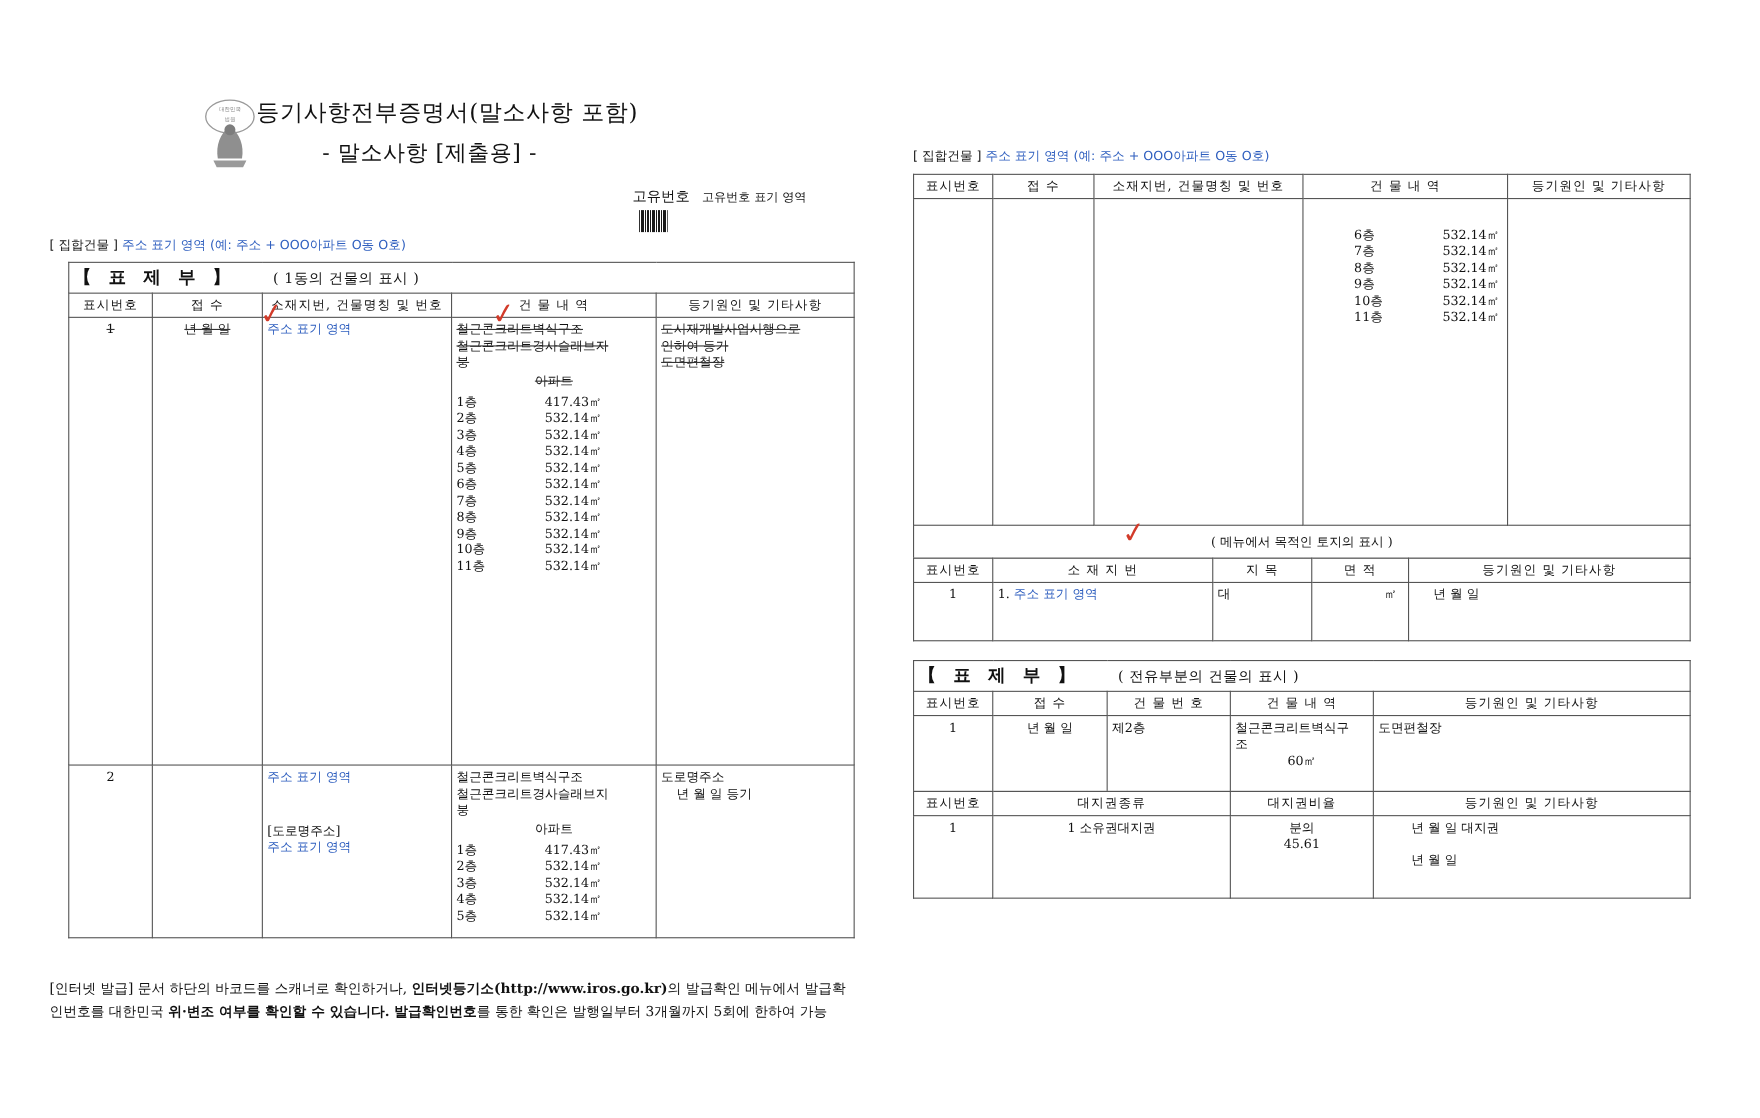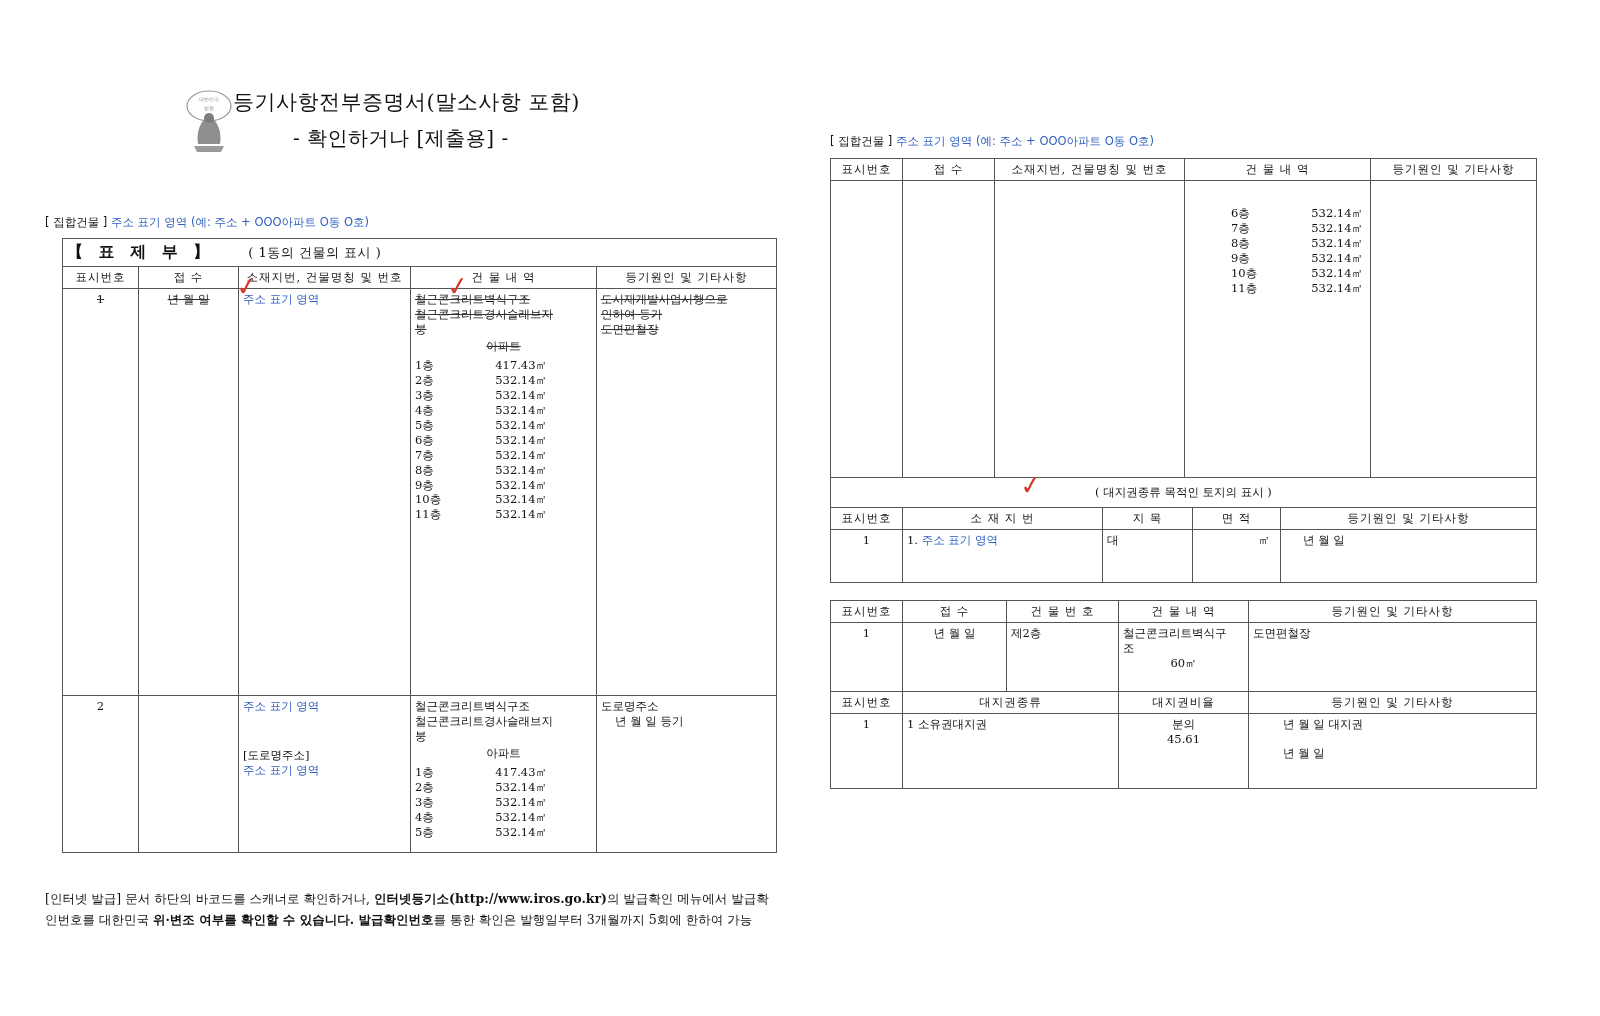--- a/index.html
+++ b/index.html
@@ -191,23 +191,28 @@
         <svg width="58" height="66" viewBox="0 0 58 66">
           <ellipse cx="29" cy="18" rx="22" ry="15" fill="none" stroke="#9a9a9a" stroke-width="1.2"></ellipse>
           <text x="29" y="13" font-size="5" fill="#8a8a8a" text-anchor="middle" font-family="DejaVu Serif, serif">대한민국</text>
           <text x="29" y="22" font-size="5" fill="#8a8a8a" text-anchor="middle" font-family="DejaVu Serif, serif">법원</text>
           <path d="M29 26 C20 34 16 44 18 56 L40 56 C42 44 38 34 29 26 Z" fill="#8f8f8f"></path>
           <circle cx="29" cy="30" r="5" fill="#7d7d7d"></circle>
           <path d="M14 58 L44 58 L41 64 L17 64 Z" fill="#9a9a9a"></path>
         </svg>
       </div>
       <div class="doc-title">등기사항전부증명서(말소사항 포함)</div>
-      <div class="doc-subtitle">- 확인하거나 [제출용] -</div>
-    </div>
-
+      <div class="doc-subtitle">- 말소사항 [제출용] -</div>
+    </div>
+
+    <div class="uid-row">
+      <span class="uid-label">고유번호</span>
+      <span class="uid-placeholder">고유번호 표기 영역</span>
+      <div class="barcode"></div>
+    </div>
 
     <div class="addr-tag" style="left:0px; top:135px;">
       <span class="bracket">[ 집합건물 ]</span>
       <span class="blue">주소 표기 영역 (예: 주소 + OOO아파트 O동 O호)</span>
     </div>
 
     <div style="position:absolute; left:17px; top:158px;">
       <table class="tbl" style="width:714px;">
         <colgroup>
           <col style="width:76px">
@@ -339,21 +344,21 @@
                   <span class="row"><span class="fl-name">7층</span><span class="fl-area">532.14㎡</span></span>
                   <span class="row"><span class="fl-name">8층</span><span class="fl-area">532.14㎡</span></span>
                   <span class="row"><span class="fl-name">9층</span><span class="fl-area">532.14㎡</span></span>
                   <span class="row"><span class="fl-name">10층</span><span class="fl-area">532.14㎡</span></span>
                   <span class="row"><span class="fl-name">11층</span><span class="fl-area">532.14㎡</span></span>
                 </div>
           </td>
           <td></td>
         </tr>
         <tr>
-          <td class="center mid" colspan="5" style="padding:7px 0;">( 대지권종류 목적인 토지의 표시 )</td>
+          <td class="center mid" colspan="5" style="padding:7px 0;">( 메뉴에서 목적인 토지의 표시 )</td>
         </tr>
       </tbody>
         </table>
 
       <table class="tbl" style="width:706px; margin-top:-1px;">
         <colgroup>
           <col style="width:72px">
             <col style="width:200px">
             <col style="width:90px">
             <col style="width:88px">
@@ -386,20 +391,25 @@
     <div class="sec" style="position:absolute; left:0px; top:480px;">
       <table class="tbl" style="width:706px;">
         <colgroup>
           <col style="width:72px">
             <col style="width:104px">
             <col style="width:112px">
             <col style="width:130px">
             <col style="width:288px">
         </colgroup>
         <tbody>
+            <tr>
+          <td class="banner" colspan="5">
+            <span class="big">【 표  제  부 】</span><span class="sub">( 전유부분의 건물의 표시 )</span>
+          </td>
+        </tr>
         <tr>
           <td class="hdr-cell">표시번호</td>
           <td class="hdr-cell">접    수</td>
           <td class="hdr-cell">건 물 번 호</td>
           <td class="hdr-cell">건 물 내 역</td>
           <td class="hdr-cell">등기원인 및 기타사항</td>
         </tr>
         <tr>
           <td class="center" style="height:62px;">1</td>
           <td class="center">년 월 일</td>
@@ -423,21 +433,21 @@
         </colgroup>
         <tbody>
             <tr>
           <td class="hdr-cell">표시번호</td>
           <td class="hdr-cell">대지권종류</td>
           <td class="hdr-cell">대지권비율</td>
           <td class="hdr-cell">등기원인 및 기타사항</td>
         </tr>
         <tr>
           <td class="center" style="height:68px;">1</td>
-          <td style="">1 소유권대지권</td>
+          <td style="text-align:center;">1 소유권대지권</td>
           <td class="center">
             <div>분의</div>
             <div>45.61</div>
           </td>
           <td style="padding-left:34px;">
             <div>년 월 일 대지권</div>
             <div style="margin-top:14px;">년 월 일</div>
           </td>
         </tr>
       </tbody>

